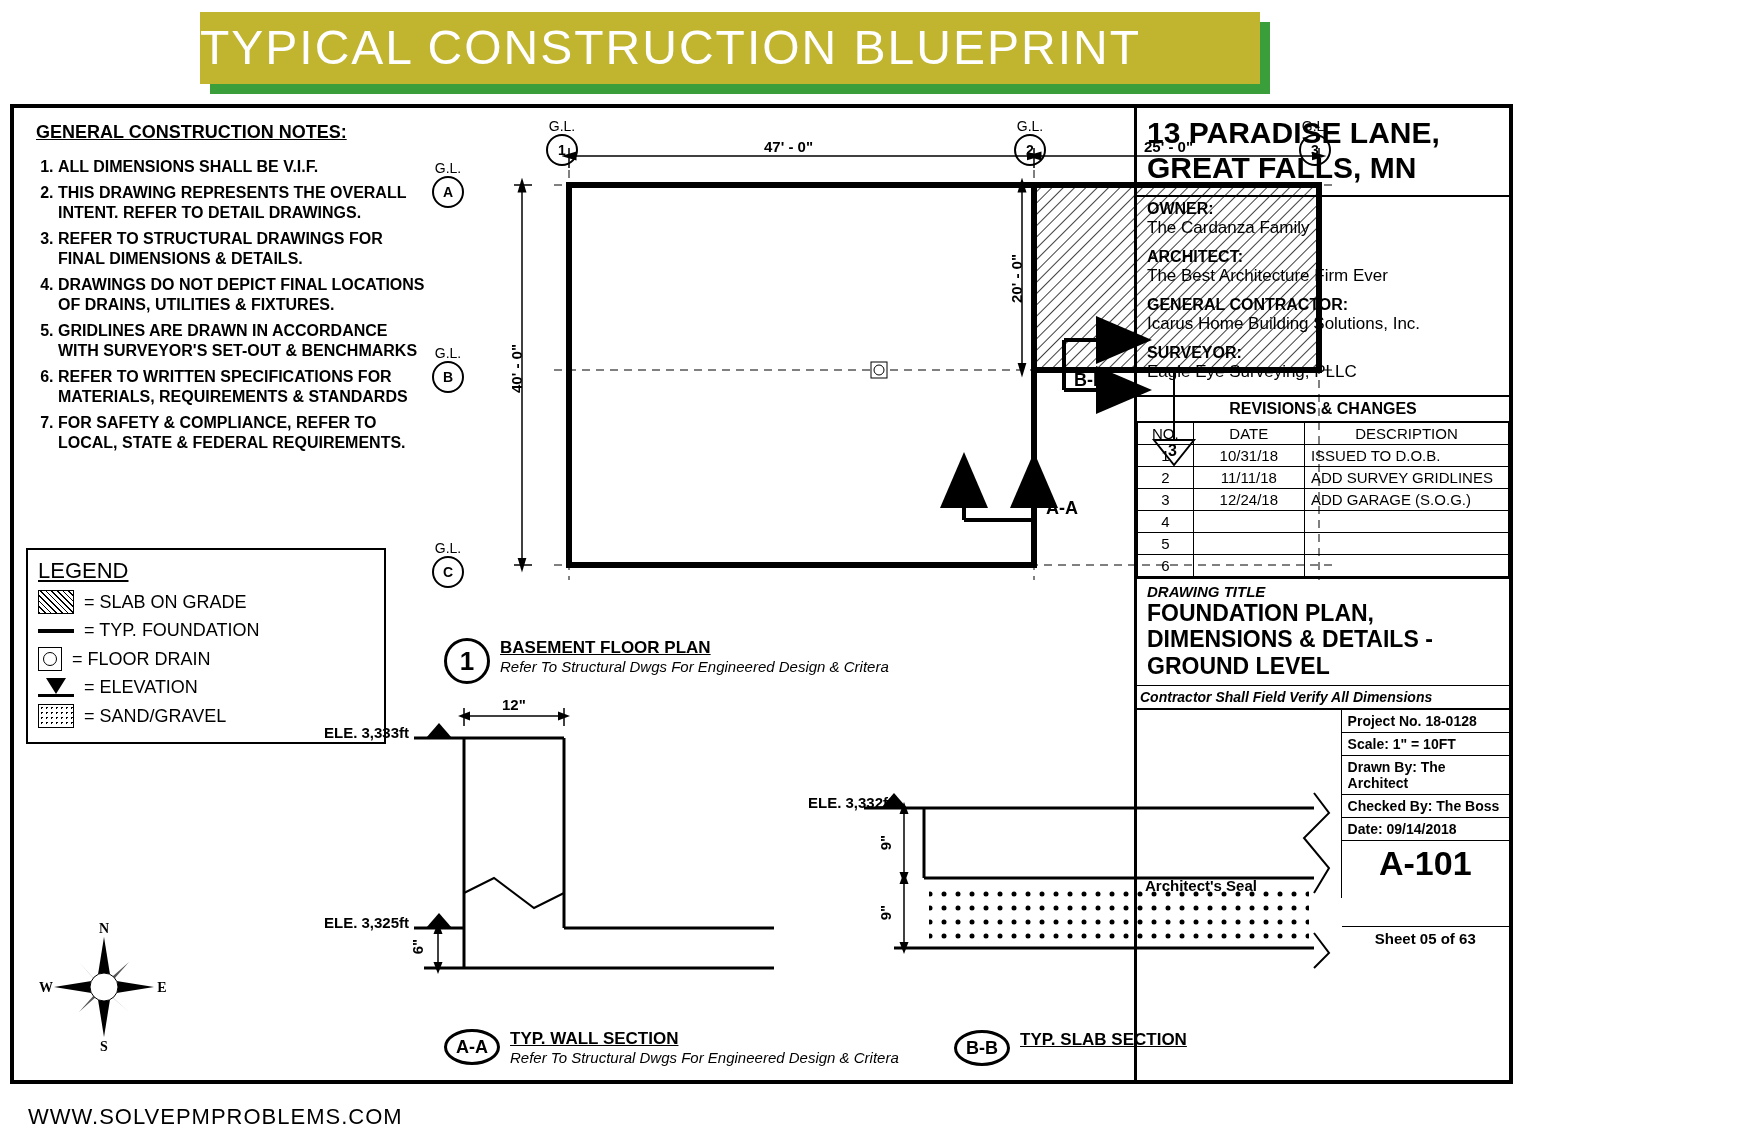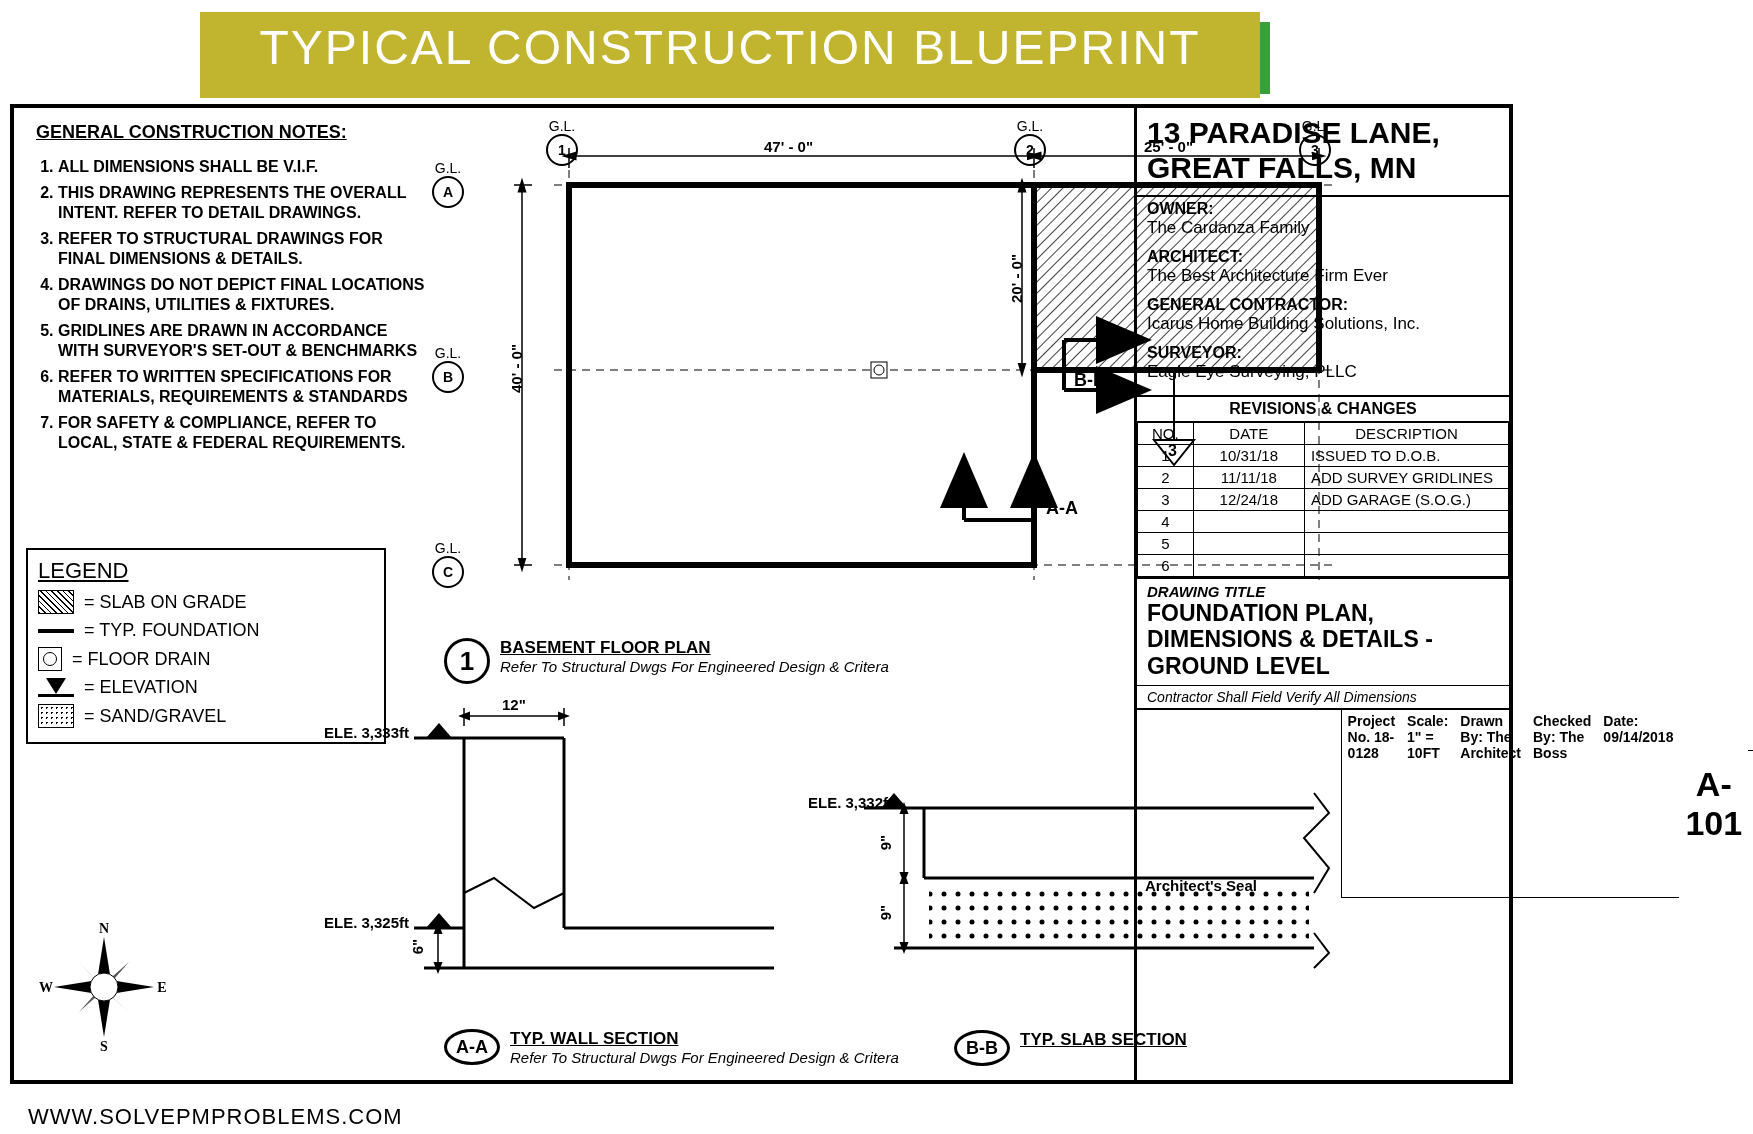--- a/index.html
+++ b/index.html
@@ -1,20 +1,20 @@
 <!DOCTYPE html>
 <html><head>
 <meta charset="utf-8">
 <style>
   * { box-sizing: border-box; margin: 0; padding: 0; }
   body { font-family: Arial, Helvetica, sans-serif; background: #fff; width: 1753px; height: 1134px; position: relative; }
 
   .banner { position: absolute; left: 200px; top: 12px; }
   .banner-shadow { position: absolute; left: 10px; top: 10px; width: 1060px; height: 72px; background: #3a9e3a; }
-  .banner-main { position: absolute; width: 1060px; height: 86px; background: #c1b42f; color: #fff; font-size: 48px; font-weight: 400; letter-spacing: 2px; text-align: center; line-height: 72px; font-family: "Trebuchet MS", Arial, sans-serif; }
+  .banner-main { position: absolute; width: 1060px; height: 72px; background: #c1b42f; color: #fff; font-size: 48px; font-weight: 400; letter-spacing: 2px; text-align: left; line-height: 72px; font-family: "Trebuchet MS", Arial, sans-serif; }
 
   .frame { position: absolute; left: 10px; top: 104px; width: 1503px; height: 980px; border: 4px solid #000; }
 
   .notes { position: absolute; left: 12px; top: 14px; width: 400px; font-family: "Arial Narrow", Arial, sans-serif; }
   .notes-title { font-weight: bold; text-decoration: underline; font-size: 18px; margin-bottom: 14px; margin-left: 10px; }
   .notes ol { list-style-position: outside; margin-left: 32px; }
   .notes li { font-size: 16px; font-weight: bold; margin-bottom: 6px; line-height: 1.25; }
 
   .legend { position: absolute; left: 12px; top: 440px; width: 360px; border: 2px solid #000; padding: 8px 10px; }
   .legend-title { font-size: 22px; text-decoration: underline; margin-bottom: 6px; font-family: "Trebuchet MS", Arial, sans-serif; }
@@ -53,26 +53,26 @@
 
   .tb-rev { border-top: 2px solid #000; }
   .rev-title { text-align: center; font-weight: bold; font-size: 16px; padding: 3px 0; border-bottom: 1px solid #000; }
   .rev-table { width: 100%; border-collapse: collapse; font-size: 15px; }
   .rev-table th, .rev-table td { border: 1px solid #000; padding: 2px 6px; text-align: left; }
   .rev-table th { font-weight: normal; text-align: center; }
 
   .tb-dtitle { border-top: 2px solid #000; padding: 4px 10px 6px; }
   .tb-dtitle-lbl { font-weight: bold; font-style: italic; font-size: 15px; }
   .tb-dtitle-val { font-weight: bold; font-size: 23px; line-height: 1.15; }
-  .tb-verify { font-style: italic; font-weight: normal; font-size: 14px; border-top: 1px solid #000; padding: 3px 10px; }
+  .tb-verify { font-style: italic; font-weight: bold; font-size: 14px; border-top: 1px solid #000; padding: 3px 3px; }
 
   .tb-bottom { border-top: 2px solid #000; display: flex; height: 190px; }
   .tb-seal { width: 55%; border-right: 1px solid #000; position: relative; }
   .tb-seal-lbl { position: absolute; bottom: 4px; left: 8px; font-weight: bold; font-size: 15px; }
-  .tb-info { width: 45%; display: flex; flex-direction: row; font-size: 14px; }
+  .tb-info { width: 45%; display: flex; flex-direction: column; font-size: 14px; }
   .tb-info div { padding: 3px 6px; border-bottom: 1px solid #000; }
   .tb-info .sheet-no { font-size: 34px; font-weight: bold; text-align: center; flex: 1; display: flex; align-items: center; justify-content: center; border-bottom: none; }
   .tb-info .sheet-of { font-weight: bold; text-align: center; font-size: 15px; border-top: 1px solid #000; border-bottom: none; margin-top: 40px; }
 
   .footer { position: absolute; left: 28px; bottom: 4px; font-size: 22px; letter-spacing: 1px; font-family: "Trebuchet MS", Arial, sans-serif; }
 
   .gl-label { position: absolute; font-size: 14px; text-align: center; font-family: "Arial Narrow", Arial, sans-serif; }
   .gl-circle { width: 32px; height: 32px; border: 2px solid #000; border-radius: 50%; display: flex; align-items: center; justify-content: center; font-weight: bold; margin: 0 auto; }
 
   .dim-text { font-size: 15px; font-weight: bold; font-family: "Arial Narrow", Arial, sans-serif; }

